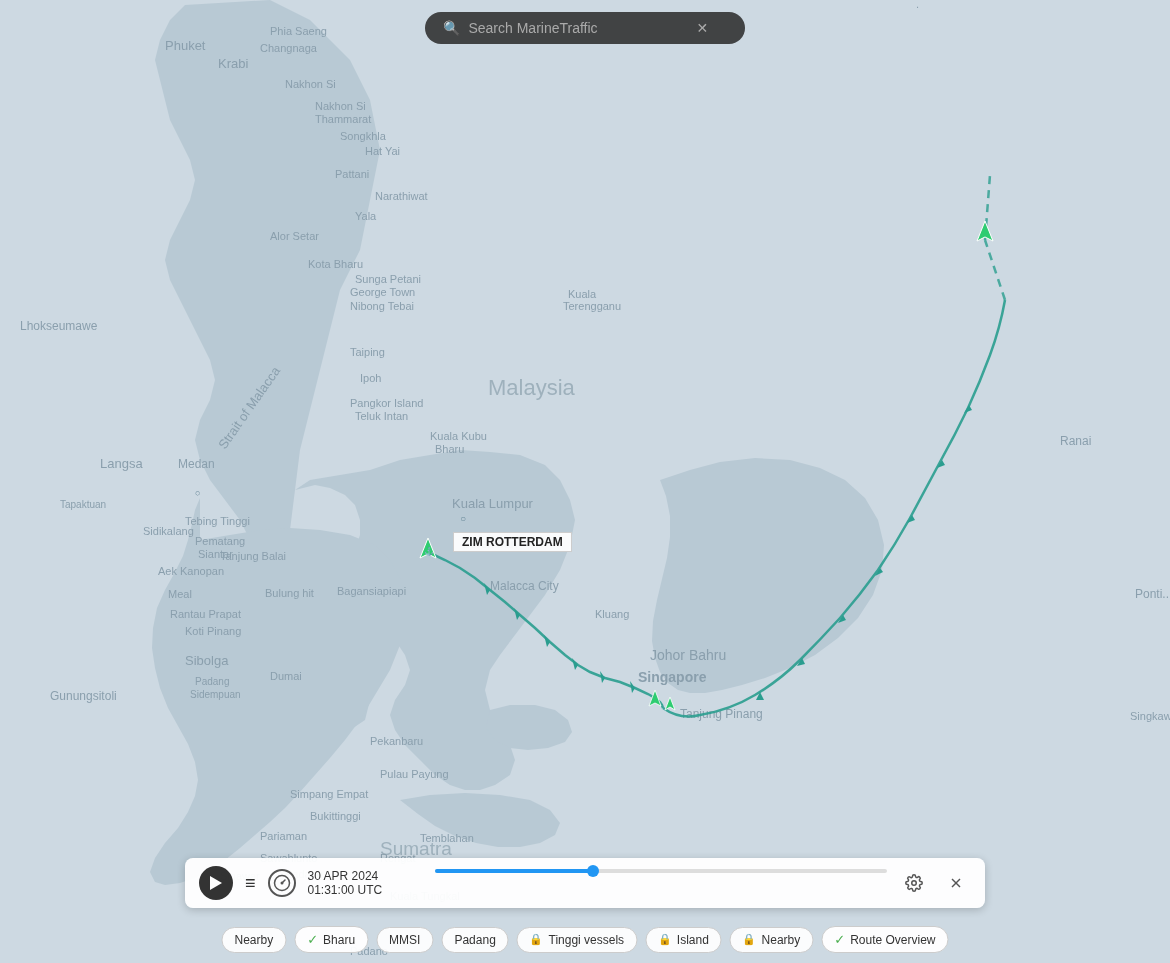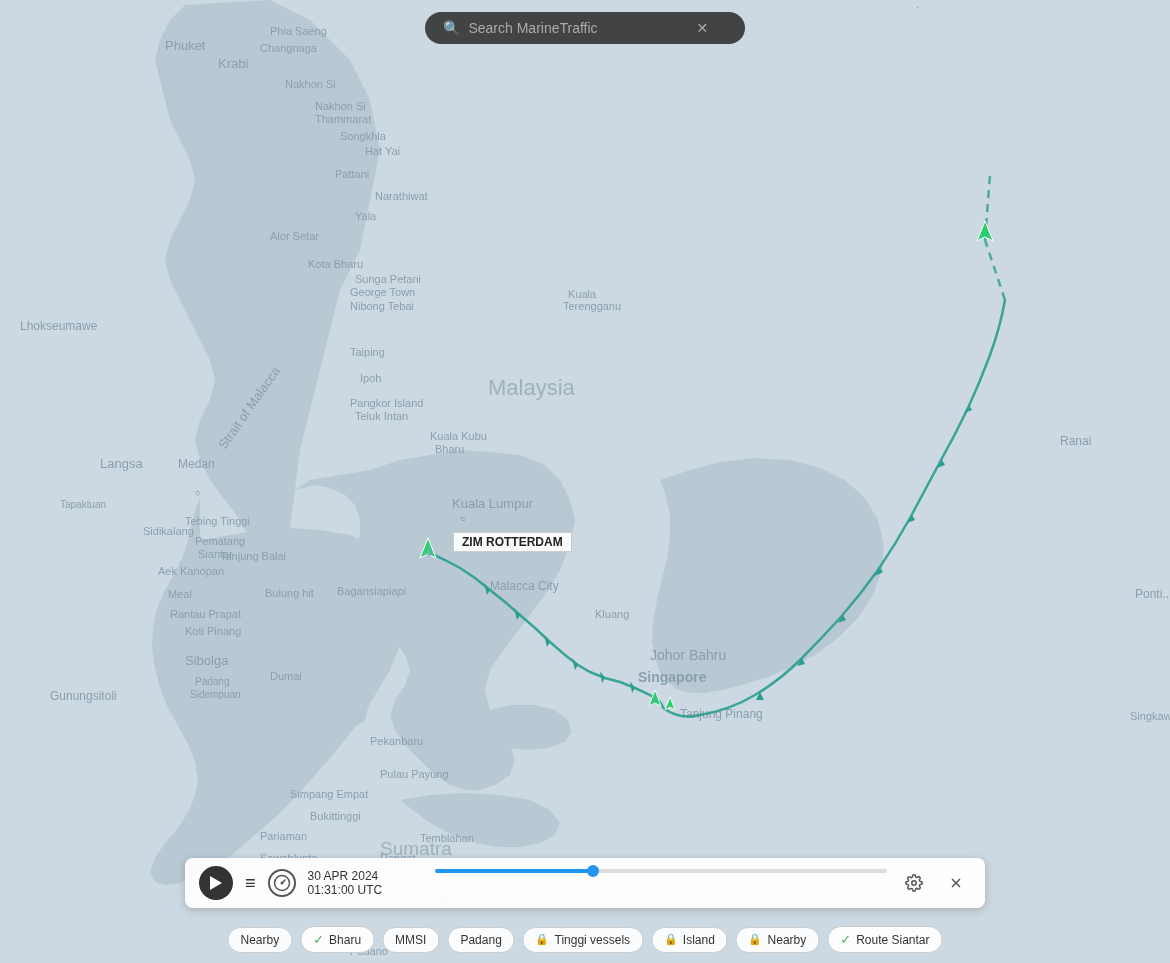--- a/index.html
+++ b/index.html
@@ -442,17 +442,17 @@
       <div class="chip">
         <span class="chip-lock">🔒</span>
         <span>Island</span>
       </div>
       <div class="chip">
         <span class="chip-lock">🔒</span>
         <span>Nearby</span>
       </div>
       <div class="chip active">
         <span class="chip-check">✓</span>
-        <span>Route Siantar</span>
+        <span>Route Overview</span>
       </div>
     </div>
 
 </div>
 
 </body></html>

